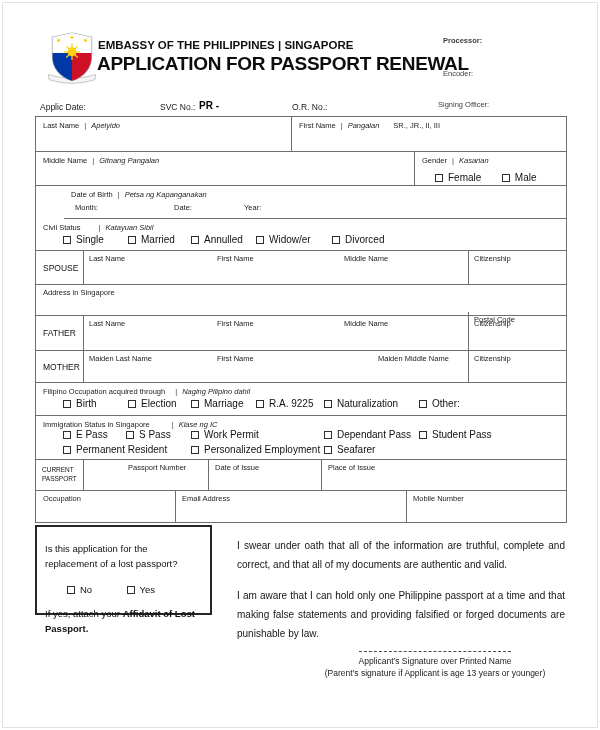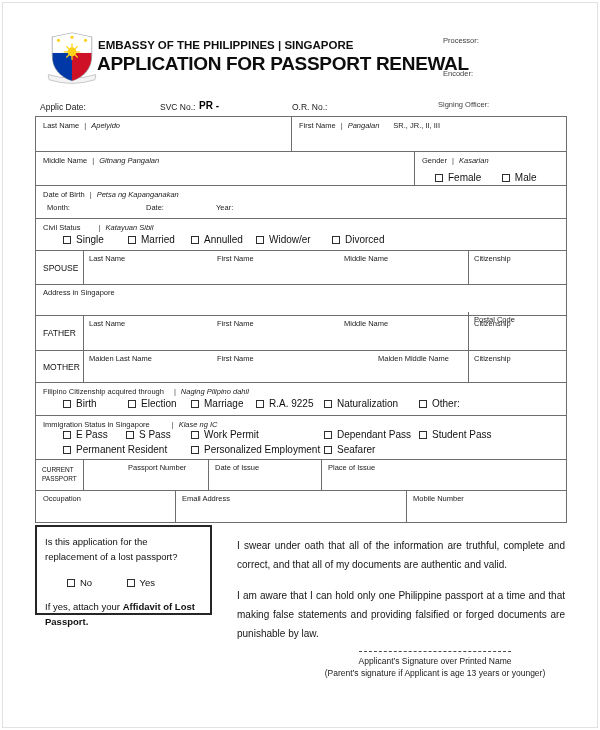--- a/index.html
+++ b/index.html
@@ -21,21 +21,21 @@
   .bl {border-left:1px solid #6e6e6e;}
   .pad {padding:4px 0 0 7px;}
   .colhead {position:absolute; top:3px; font-size:7.5px; color:#1c1c1c; white-space:nowrap;}
   .seclabel {display:flex; align-items:center; padding-left:7px; font-size:8.5px; color:#111; height:100%;}
   .embassy {left:98px; top:39px; font-size:11.5px; font-weight:bold; color:#101010; white-space:nowrap;}
   .title {left:97px; top:53px; font-size:19px; font-weight:bold; letter-spacing:-0.3px; color:#0d0d0d; white-space:nowrap;}
   .officelbl {font-size:7.5px; color:#3d3d3d; white-space:nowrap;}
   .metalbl {font-size:8.5px; color:#1a1a1a; white-space:nowrap;}
   .svcval {font-size:10px; font-weight:bold; color:#000;}
   .lostbox {position:absolute; left:35px; top:525px; width:177px; height:90px;
-            border:2px solid #262626; box-sizing:border-box; padding:7px 8px 0 8px;}
+            border:2px solid #262626; box-sizing:border-box; padding:14px 8px 0 8px;}
   .lostq {font-size:9.5px; line-height:15px; color:#111;}
   .lostcbs {margin-top:8px; padding-left:22px;}
   .lostnote {margin-top:9px; font-size:9.5px; line-height:15px; color:#111;}
   .oath {position:absolute; left:237px; top:536px; width:328px;}
   .oath p {margin:0; font-size:10px; line-height:19px; text-align:justify; color:#161616;}
   .oath p + p {margin-top:12px;}
   .sigblock {position:absolute; left:285px; top:651px; width:300px; text-align:center;}
   .sigdash {width:152px; border-top:1px dashed #4a4a4a; margin:0 auto 3px auto; height:0;}
   .sigcap {font-size:8.5px; line-height:12px; color:#1a1a1a;}
   .mdy {position:absolute; top:17px; font-size:7.5px; color:#1c1c1c;}
@@ -69,21 +69,21 @@
             <line x1="61" y1="31" x2="39" y2="53"></line>
         </g>
         <circle cx="50" cy="42" r="8.5" fill="#fcd116"></circle>
       </g>
     </svg>
   </div>
 
   <div class="abs embassy">EMBASSY OF THE PHILIPPINES | SINGAPORE</div>
   <div class="abs title">APPLICATION FOR PASSPORT RENEWAL</div>
 
-  <div class="abs officelbl" style="left:443px; top:36px;">Processor:</div>
+  <div class="abs officelbl" style="left:443px; top:36px;font-weight:bold;">Processor:</div>
   <div class="abs officelbl" style="left:443px; top:69px;">Encoder:</div>
   <div class="abs officelbl" style="left:438px; top:100px;">Signing Officer:</div>
 
   <div class="abs metalbl" style="left:40px; top:102px;">Applic Date:</div>
   <div class="abs metalbl" style="left:160px; top:102px;">SVC No.:</div>
   <div class="abs svcval" style="left:199px; top:100px;">PR -</div>
   <div class="abs metalbl" style="left:292px; top:102px;">O.R. No.:</div>
 
   <div class="tbl">
 
@@ -102,21 +102,21 @@
       </div>
       <div class="cell bl" style="left:378px; width:152px;">
         <div class="flabel pad"><span>Gender</span><span class="pipe">|</span><span class="tg">Kasarian</span></div>
         <div class="abs" style="left:20px; top:15px;">
           <span class="cbl"><span class="cb"></span><span>Female</span></span>
           <span class="cbl" style="margin-left:16px;"><span class="cb"></span><span>Male</span></span>
         </div>
       </div>
     </div>
 
-    <div class="row" style="height:33px;">
+    <div class="row" style="height:33px;margin-left:28px;">
       <div class="cell" style="left:0; width:255px;">
         <div class="flabel pad"><span>Date of Birth</span><span class="pipe">|</span><span class="tg">Petsa ng Kapanganakan</span></div>
         <span class="mdy" style="left:11px;">Month:</span>
         <span class="mdy" style="left:110px;">Date:</span>
         <span class="mdy" style="left:180px;">Year:</span>
       </div>
     </div>
 
     <div class="row" style="height:32px;">
       <div class="flabel pad"><span>Civil Status</span><span class="pipe" style="margin-left:18px;">|</span><span class="tg">Katayuan Sibil</span></div>
@@ -172,21 +172,21 @@
         <span class="colhead" style="left:5px;">Maiden Last Name</span>
         <span class="colhead" style="left:133px;">First Name</span>
         <span class="colhead" style="left:258px;padding-left:36px;">Maiden Middle Name</span>
       </div>
       <div class="cell bl" style="left:432px; width:98px;">
         <span class="colhead" style="left:5px;">Citizenship</span>
       </div>
     </div>
 
     <div class="row" style="height:33px;">
-      <div class="flabel pad"><span>Filipino Citizenship acquired through</span><span class="pipe" style="margin-left:10px;">|</span><span class="tg">Naging Pilipino dahil</span></div>
+      <div class="flabel pad"><span>Filipino Occupation acquired through</span><span class="pipe" style="margin-left:10px;">|</span><span class="tg">Naging Pilipino dahil</span></div>
       <span class="cbl abs" style="left:27px; top:15px;"><span class="cb"></span><span>Birth</span></span>
       <span class="cbl abs" style="left:92px; top:15px;"><span class="cb"></span><span>Election</span></span>
       <span class="cbl abs" style="left:155px; top:15px;"><span class="cb"></span><span>Marriage</span></span>
       <span class="cbl abs" style="left:220px; top:15px;"><span class="cb"></span><span>R.A. 9225</span></span>
       <span class="cbl abs" style="left:288px; top:15px;"><span class="cb"></span><span>Naturalization</span></span>
       <span class="cbl abs" style="left:383px; top:15px;"><span class="cb"></span><span>Other:</span></span>
     </div>
 
     <div class="row" style="height:44px;">
       <div class="flabel pad"><span>Immigration Status in Singapore</span><span class="pipe" style="margin-left:22px;">|</span><span class="tg">Klase ng IC</span></div>

